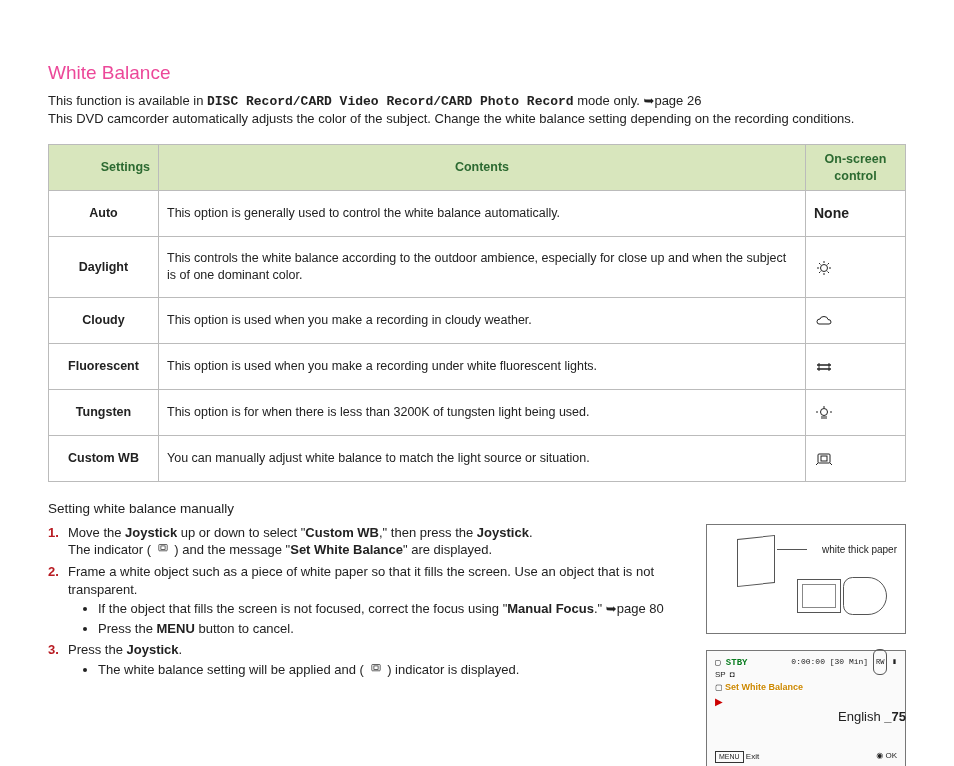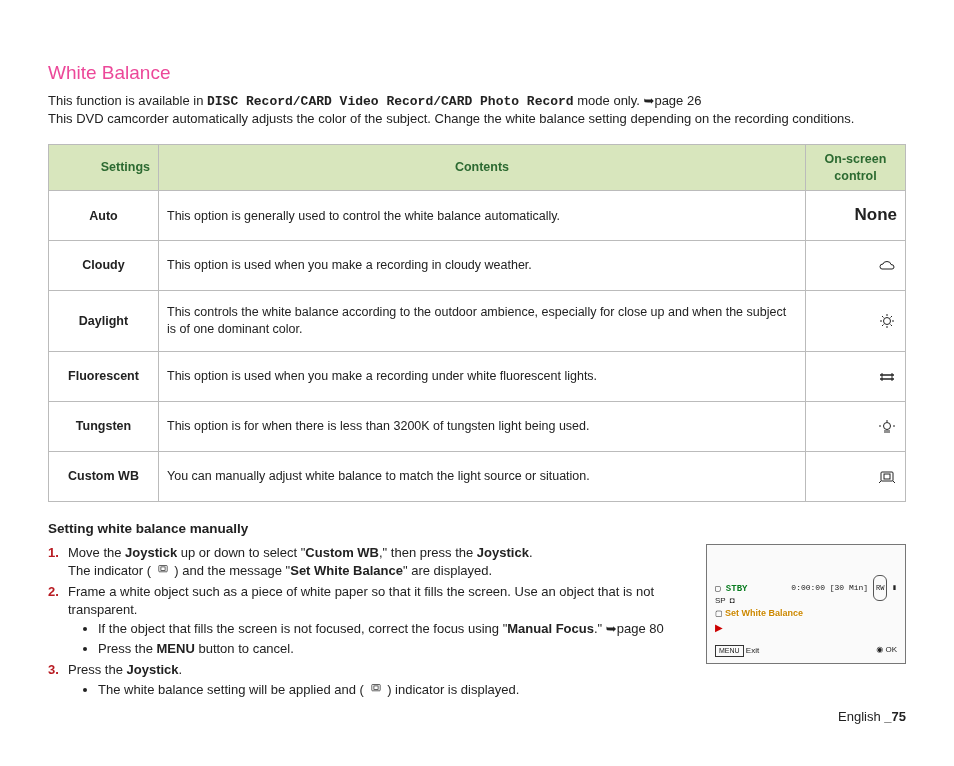--- a/index.html
+++ b/index.html
@@ -46,25 +46,25 @@
     border: 1px solid #bbb;
     padding: 13px 8px;
     vertical-align: middle;
   }
   table.settings td.row-label {
     font-weight: bold;
     text-align: center;
     color: #222;
   }
   table.settings td.icon-cell {
-    text-align: right;
-    font-size: 17px;
+    text-align: left;
+    font-size: 14px;
   }
   .sub-h {
-    font-weight: bold;
+    font-weight: normal;
     font-size: 13.5px;
     margin-bottom: 6px;
   }
   .two-col {
     display: flex;
     gap: 18px;
     align-items: flex-start;
   }
   .instructions {
     flex: 1;
@@ -164,21 +164,20 @@
     background: #fafafa;
     padding: 6px 8px;
     font-size: 9px;
     height: 120px;
     position: relative;
   }
   .lcd-row1 {
     display: flex;
     justify-content: space-between;
     font-family: "Courier New", monospace;
-    margin-top: 32px;
   }
   .stby {
     color: #0a7c20;
     font-weight: bold;
     font-size: 9px;
     text-shadow: 0.5px 0.5px 0 #fff;
   }
   .time-rem { font-size: 8px; }
   .lcd-row2 {
     display: flex;
@@ -244,46 +243,46 @@
       <th class="col-settings">Settings</th>
       <th>Contents</th>
       <th class="col-display">On-screen control</th>
     </tr>
   </thead>
   <tbody>
     <tr>
       <td class="row-label">Auto</td>
       <td>This option is generally used to control the white balance automatically.</td>
       <td class="icon-cell"><b>None</b></td>
-    </tr>
-    <tr>
-      <td class="row-label">Cloudy</td>
-      <td>This option is used when you make a recording in cloudy weather.</td>
-      <td class="icon-cell">
-        <svg class="row-icon" viewBox="0 0 20 16">
-            <path d="M5 11 Q3 11 3 8.5 Q3 6 6 6 Q6.5 3.5 10 3.5 Q13.5 3.5 14 6.5 Q17 6.5 17 9 Q17 11 15 11 Z" fill="none" stroke="#222" stroke-width="1"></path>
-          </svg>
-      </td>
     </tr>
     <tr>
       <td class="row-label">Daylight</td>
       <td>This controls the white balance according to the outdoor ambience, especially for close up and when the subject is of one dominant color.</td>
       <td class="icon-cell">
         <svg class="row-icon" viewBox="0 0 20 16">
             <circle cx="10" cy="8" r="3.5" fill="none" stroke="#222" stroke-width="1"></circle>
             <g stroke="#222" stroke-width="1">
               <line x1="10" y1="1" x2="10" y2="3"></line>
               <line x1="10" y1="13" x2="10" y2="15"></line>
               <line x1="3" y1="8" x2="5" y2="8"></line>
               <line x1="15" y1="8" x2="17" y2="8"></line>
               <line x1="5" y1="3" x2="6.5" y2="4.5"></line>
               <line x1="13.5" y1="11.5" x2="15" y2="13"></line>
               <line x1="15" y1="3" x2="13.5" y2="4.5"></line>
               <line x1="6.5" y1="11.5" x2="5" y2="13"></line>
             </g>
+          </svg>
+      </td>
+    </tr>
+    <tr>
+      <td class="row-label">Cloudy</td>
+      <td>This option is used when you make a recording in cloudy weather.</td>
+      <td class="icon-cell">
+        <svg class="row-icon" viewBox="0 0 20 16">
+            <path d="M5 11 Q3 11 3 8.5 Q3 6 6 6 Q6.5 3.5 10 3.5 Q13.5 3.5 14 6.5 Q17 6.5 17 9 Q17 11 15 11 Z" fill="none" stroke="#222" stroke-width="1"></path>
           </svg>
       </td>
     </tr>
     <tr>
       <td class="row-label">Fluorescent</td>
       <td>This option is used when you make a recording under white fluorescent lights.</td>
       <td class="icon-cell">
         <svg class="row-icon" viewBox="0 0 20 16">
             <line x1="3" y1="6" x2="17" y2="6" stroke="#222" stroke-width="1.5"></line>
             <line x1="3" y1="10" x2="17" y2="10" stroke="#222" stroke-width="1.5"></line>
@@ -349,20 +348,29 @@
           <li><span>The white balance setting will be applied and ( </span><span class="inline-icon"><svg width="14" height="12" viewBox="0 0 20 16">
                   <rect x="4" y="3" width="12" height="9" fill="none" stroke="#222" rx="1"></rect>
                   <rect x="7" y="5" width="6" height="5" fill="none" stroke="#222"></rect>
                 </svg></span><span> ) indicator is displayed.</span></li>
         </ul>
       </li>
     </ol>
   </div>
 
   <div class="right-col">
+    <div class="diagram">
+      <div class="paper-rect"></div>
+      <div class="paper-line"></div>
+      <div class="paper-label">white thick paper</div>
+      <div class="camera-body">
+        <div class="cam-lcd"></div>
+        <div class="cam-lens"></div>
+      </div>
+    </div>
 
     <div class="lcd-mock">
       <div class="lcd-row1">
         <span>
           <span>▢</span>
           <span class="stby">STBY</span>
         </span>
         <span class="time-rem">
           <span>0:00:00 [30 Min]</span>
           <span style="border:1px solid #555;border-radius:6px;padding:8px 2px;font-size:7px;">RW</span>

